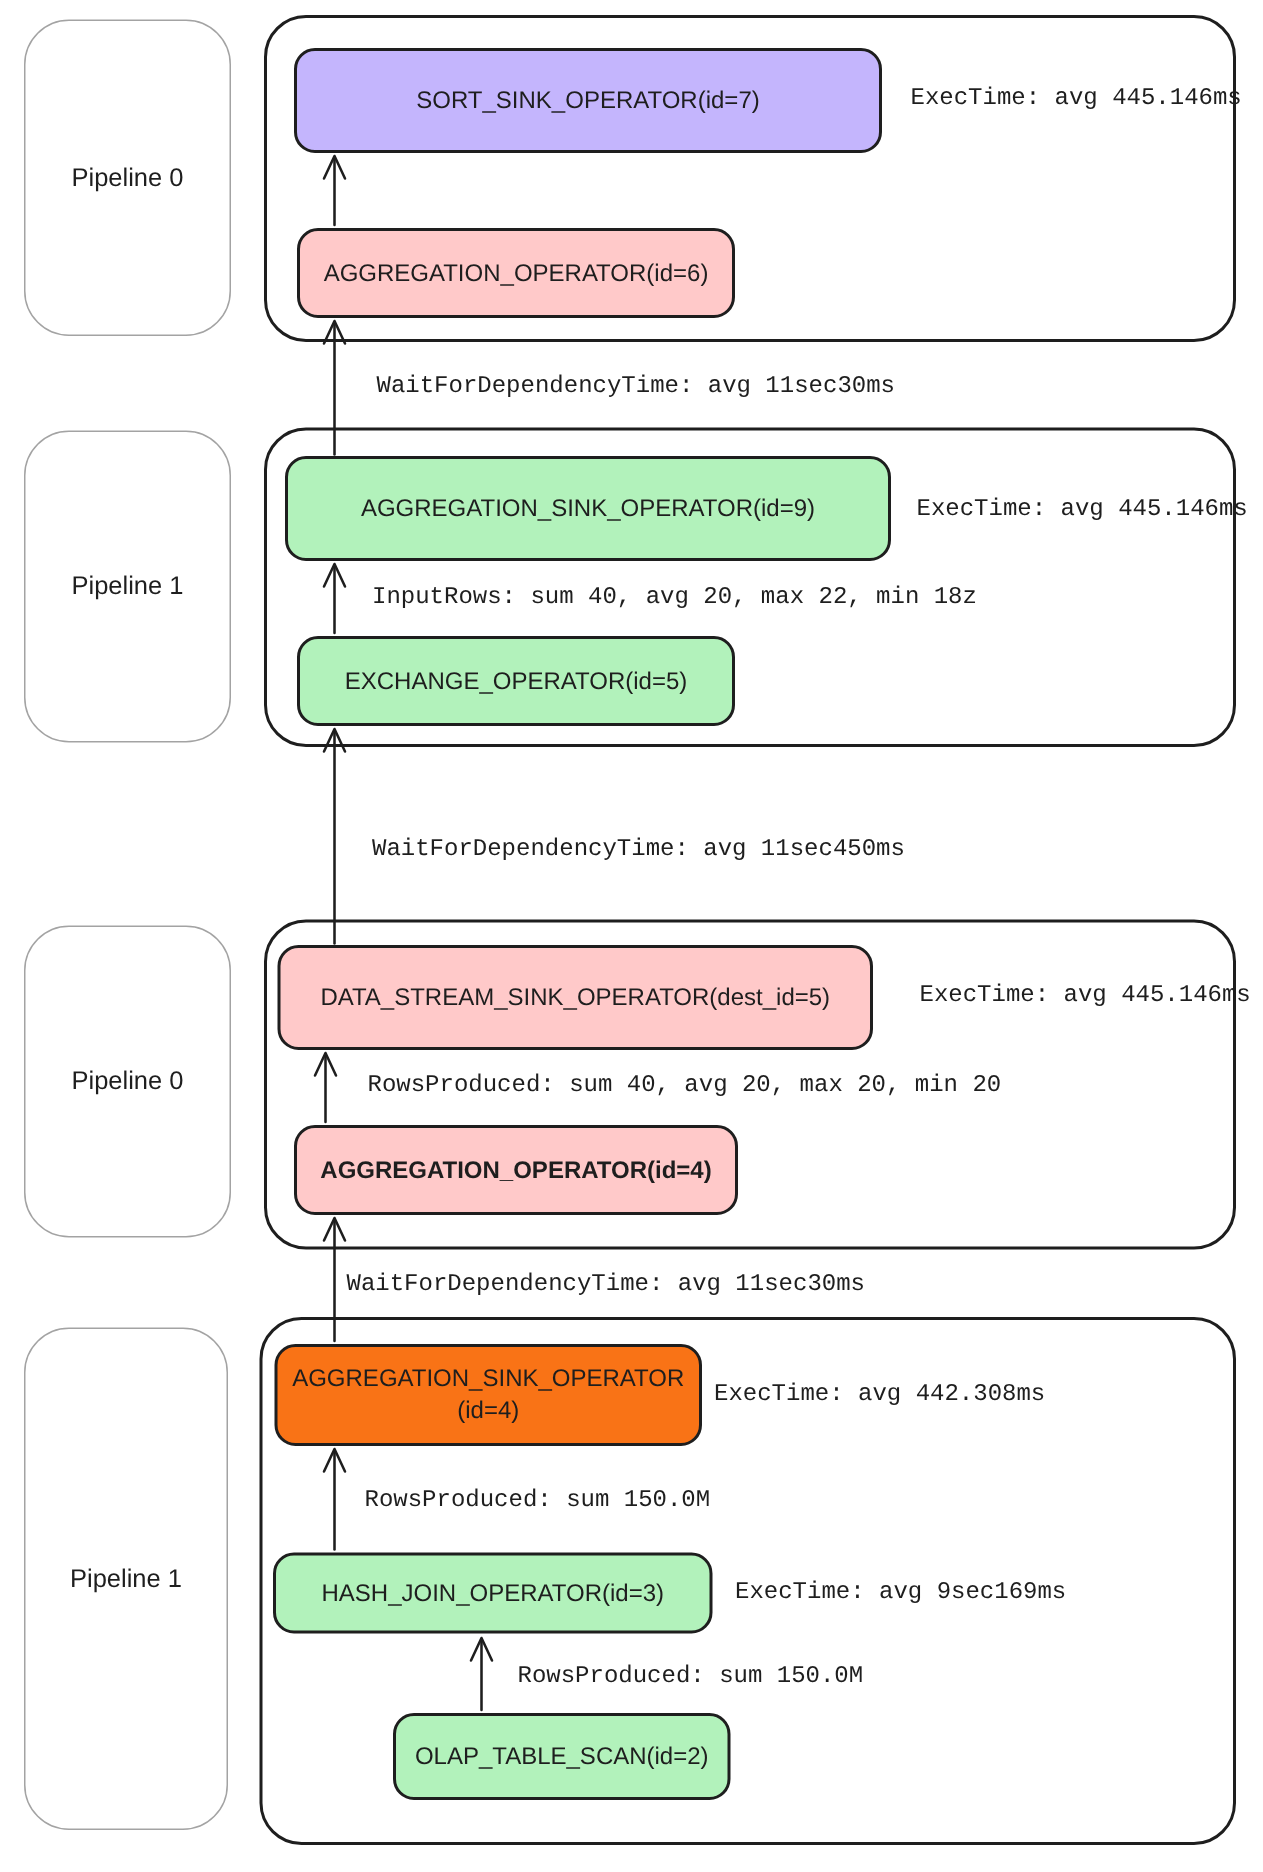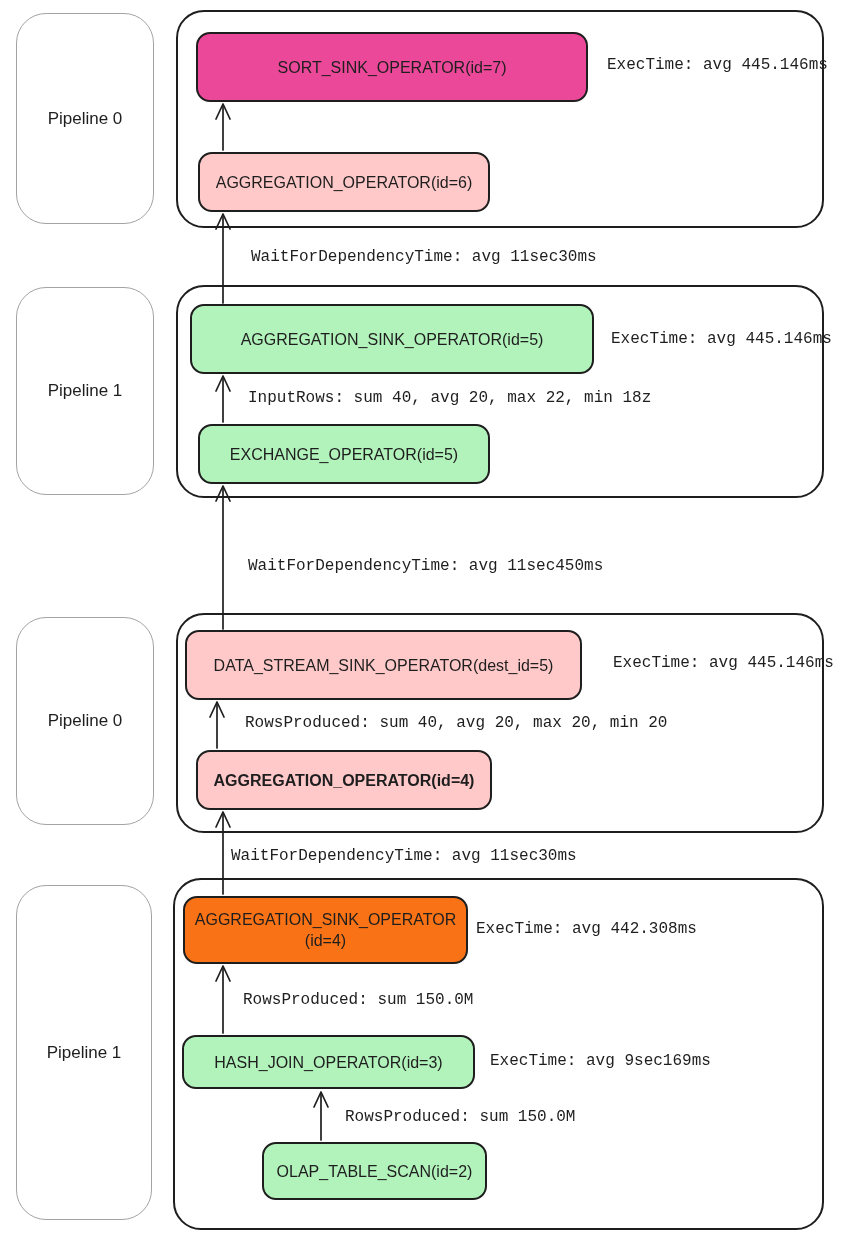--- a/index.html
+++ b/index.html
@@ -56,36 +56,36 @@
 </style>
 </head>
 <body>
 
 <div id="canvas">
 
   <div class="pill" style="left:16px;top:13px;width:138px;height:211px">
     <span>Pipeline 0</span>
   </div>
   <div class="frame" style="left:176px;top:10px;width:648px;height:218px"></div>
-  <div class="node" style="left: 196px; top: 32px; width: 392px; height: 70px; background: #ec4899;">
+  <div class="node" style="left: 196px; top: 32px; width: 392px; height: 70px; background: #c4b5fd;">
     <span>SORT_SINK_OPERATOR(id=7)</span>
   </div>
   <div class="side-text" style="left:607px;top:55px">ExecTime: avg 445.146ms</div>
   <div class="node" style="left: 198px; top: 152px; width: 292px; height: 60px; background: rgb(255, 201, 201);">
     <span>AGGREGATION_OPERATOR(id=6)</span>
   </div>
 
   <div class="side-text" style="left:251px;top:247px">WaitForDependencyTime: avg 11sec30ms</div>
 
   <div class="pill" style="left:16px;top:287px;width:138px;height:208px">
     <span>Pipeline 1</span>
   </div>
   <div class="frame" style="left:176px;top:285px;width:648px;height:213px"></div>
   <div class="node" style="left: 190px; top: 304px; width: 404px; height: 70px; background: rgb(178, 242, 187);">
-    <span>AGGREGATION_SINK_OPERATOR(id=5)</span>
+    <span>AGGREGATION_SINK_OPERATOR(id=9)</span>
   </div>
   <div class="side-text" style="left:611px;top:329px">ExecTime: avg 445.146ms</div>
   <div class="side-text" style="left:248px;top:388px">InputRows: sum 40, avg 20, max 22, min 18z</div>
   <div class="node" style="left: 198px; top: 424px; width: 292px; height: 60px; background: rgb(178, 242, 187);">
     <span>EXCHANGE_OPERATOR(id=5)</span>
   </div>
 
   <div class="side-text" style="left:248px;top:556px">WaitForDependencyTime: avg 11sec450ms</div>
 
   <div class="pill" style="left:16px;top:617px;width:138px;height:208px">

